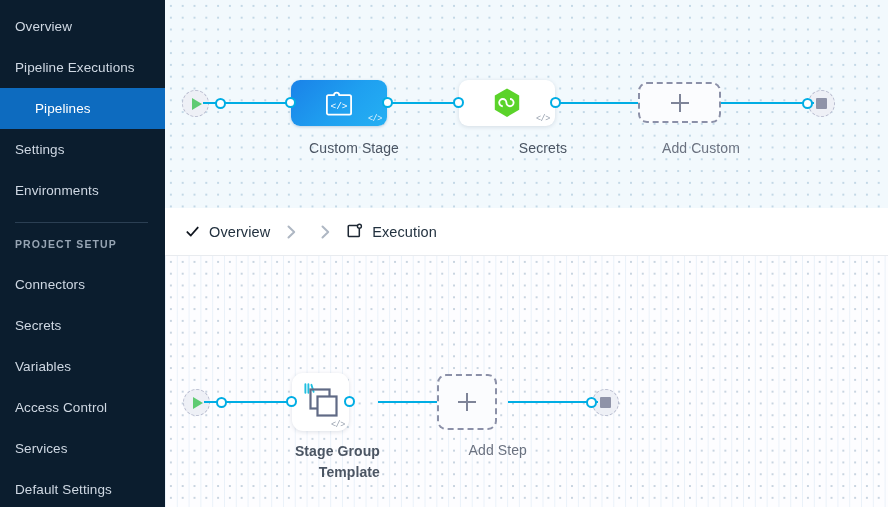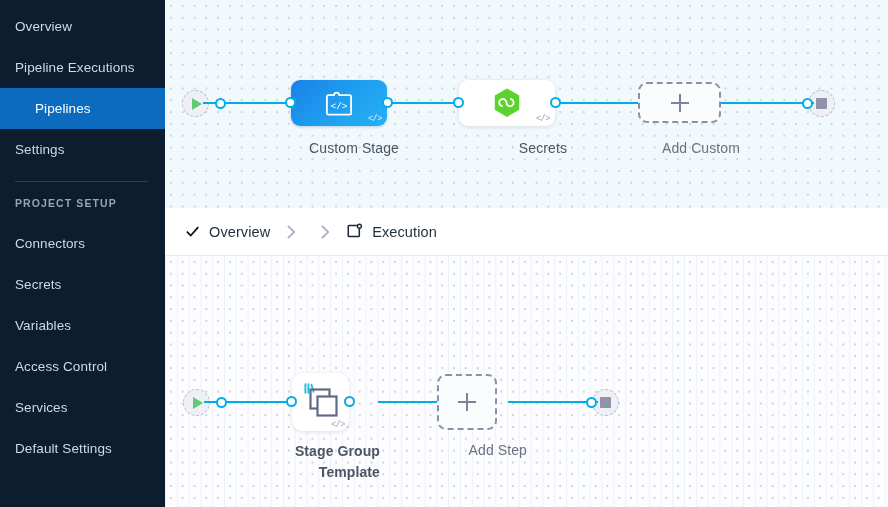--- a/index.html
+++ b/index.html
@@ -208,20 +208,23 @@
     </div>
     <div class="nav-item">
       <span>Pipeline Executions</span>
     </div>
     <div class="nav-item active">
       <span>Pipelines</span>
     </div>
     <div class="nav-item">
       <span>Settings</span>
     </div>
+    <div class="nav-item">
+      <span>Environments</span>
+    </div>
 
     <div class="nav-divider"></div>
 
     <div class="nav-section-title">PROJECT SETUP</div>
 
     <div class="nav-item">
       <span>Connectors</span>
     </div>
     <div class="nav-item">
       <span>Secrets</span>

